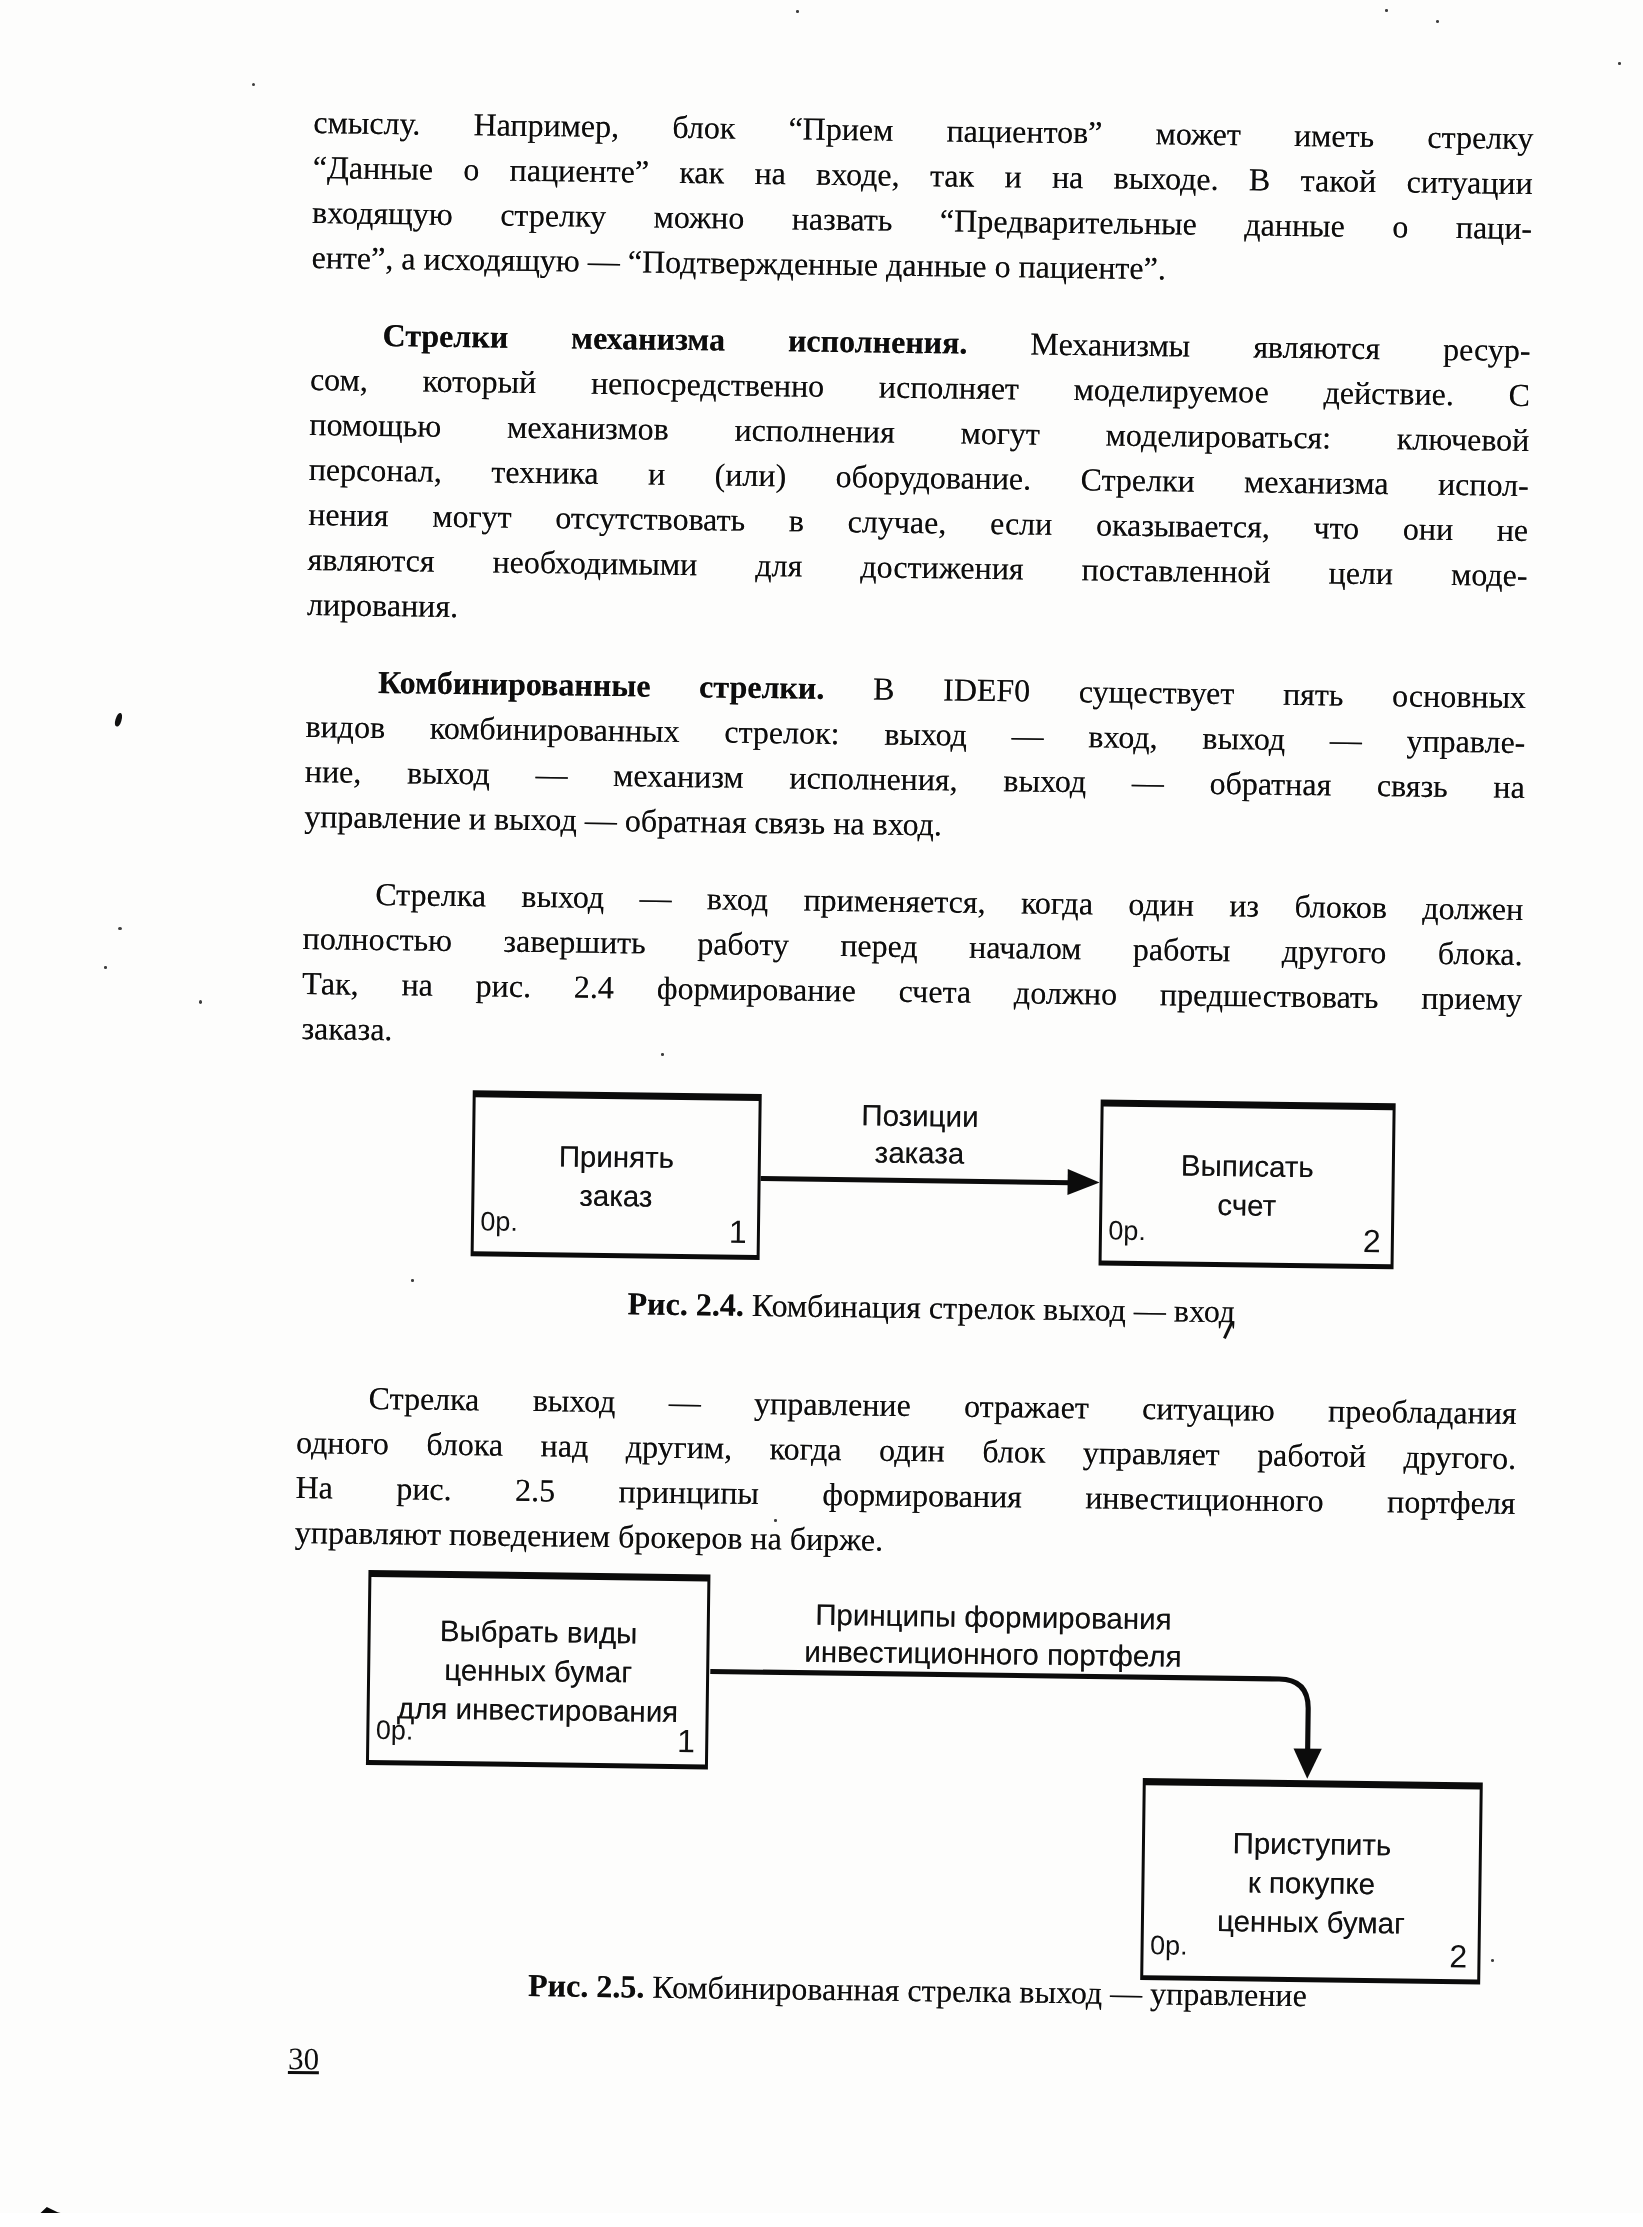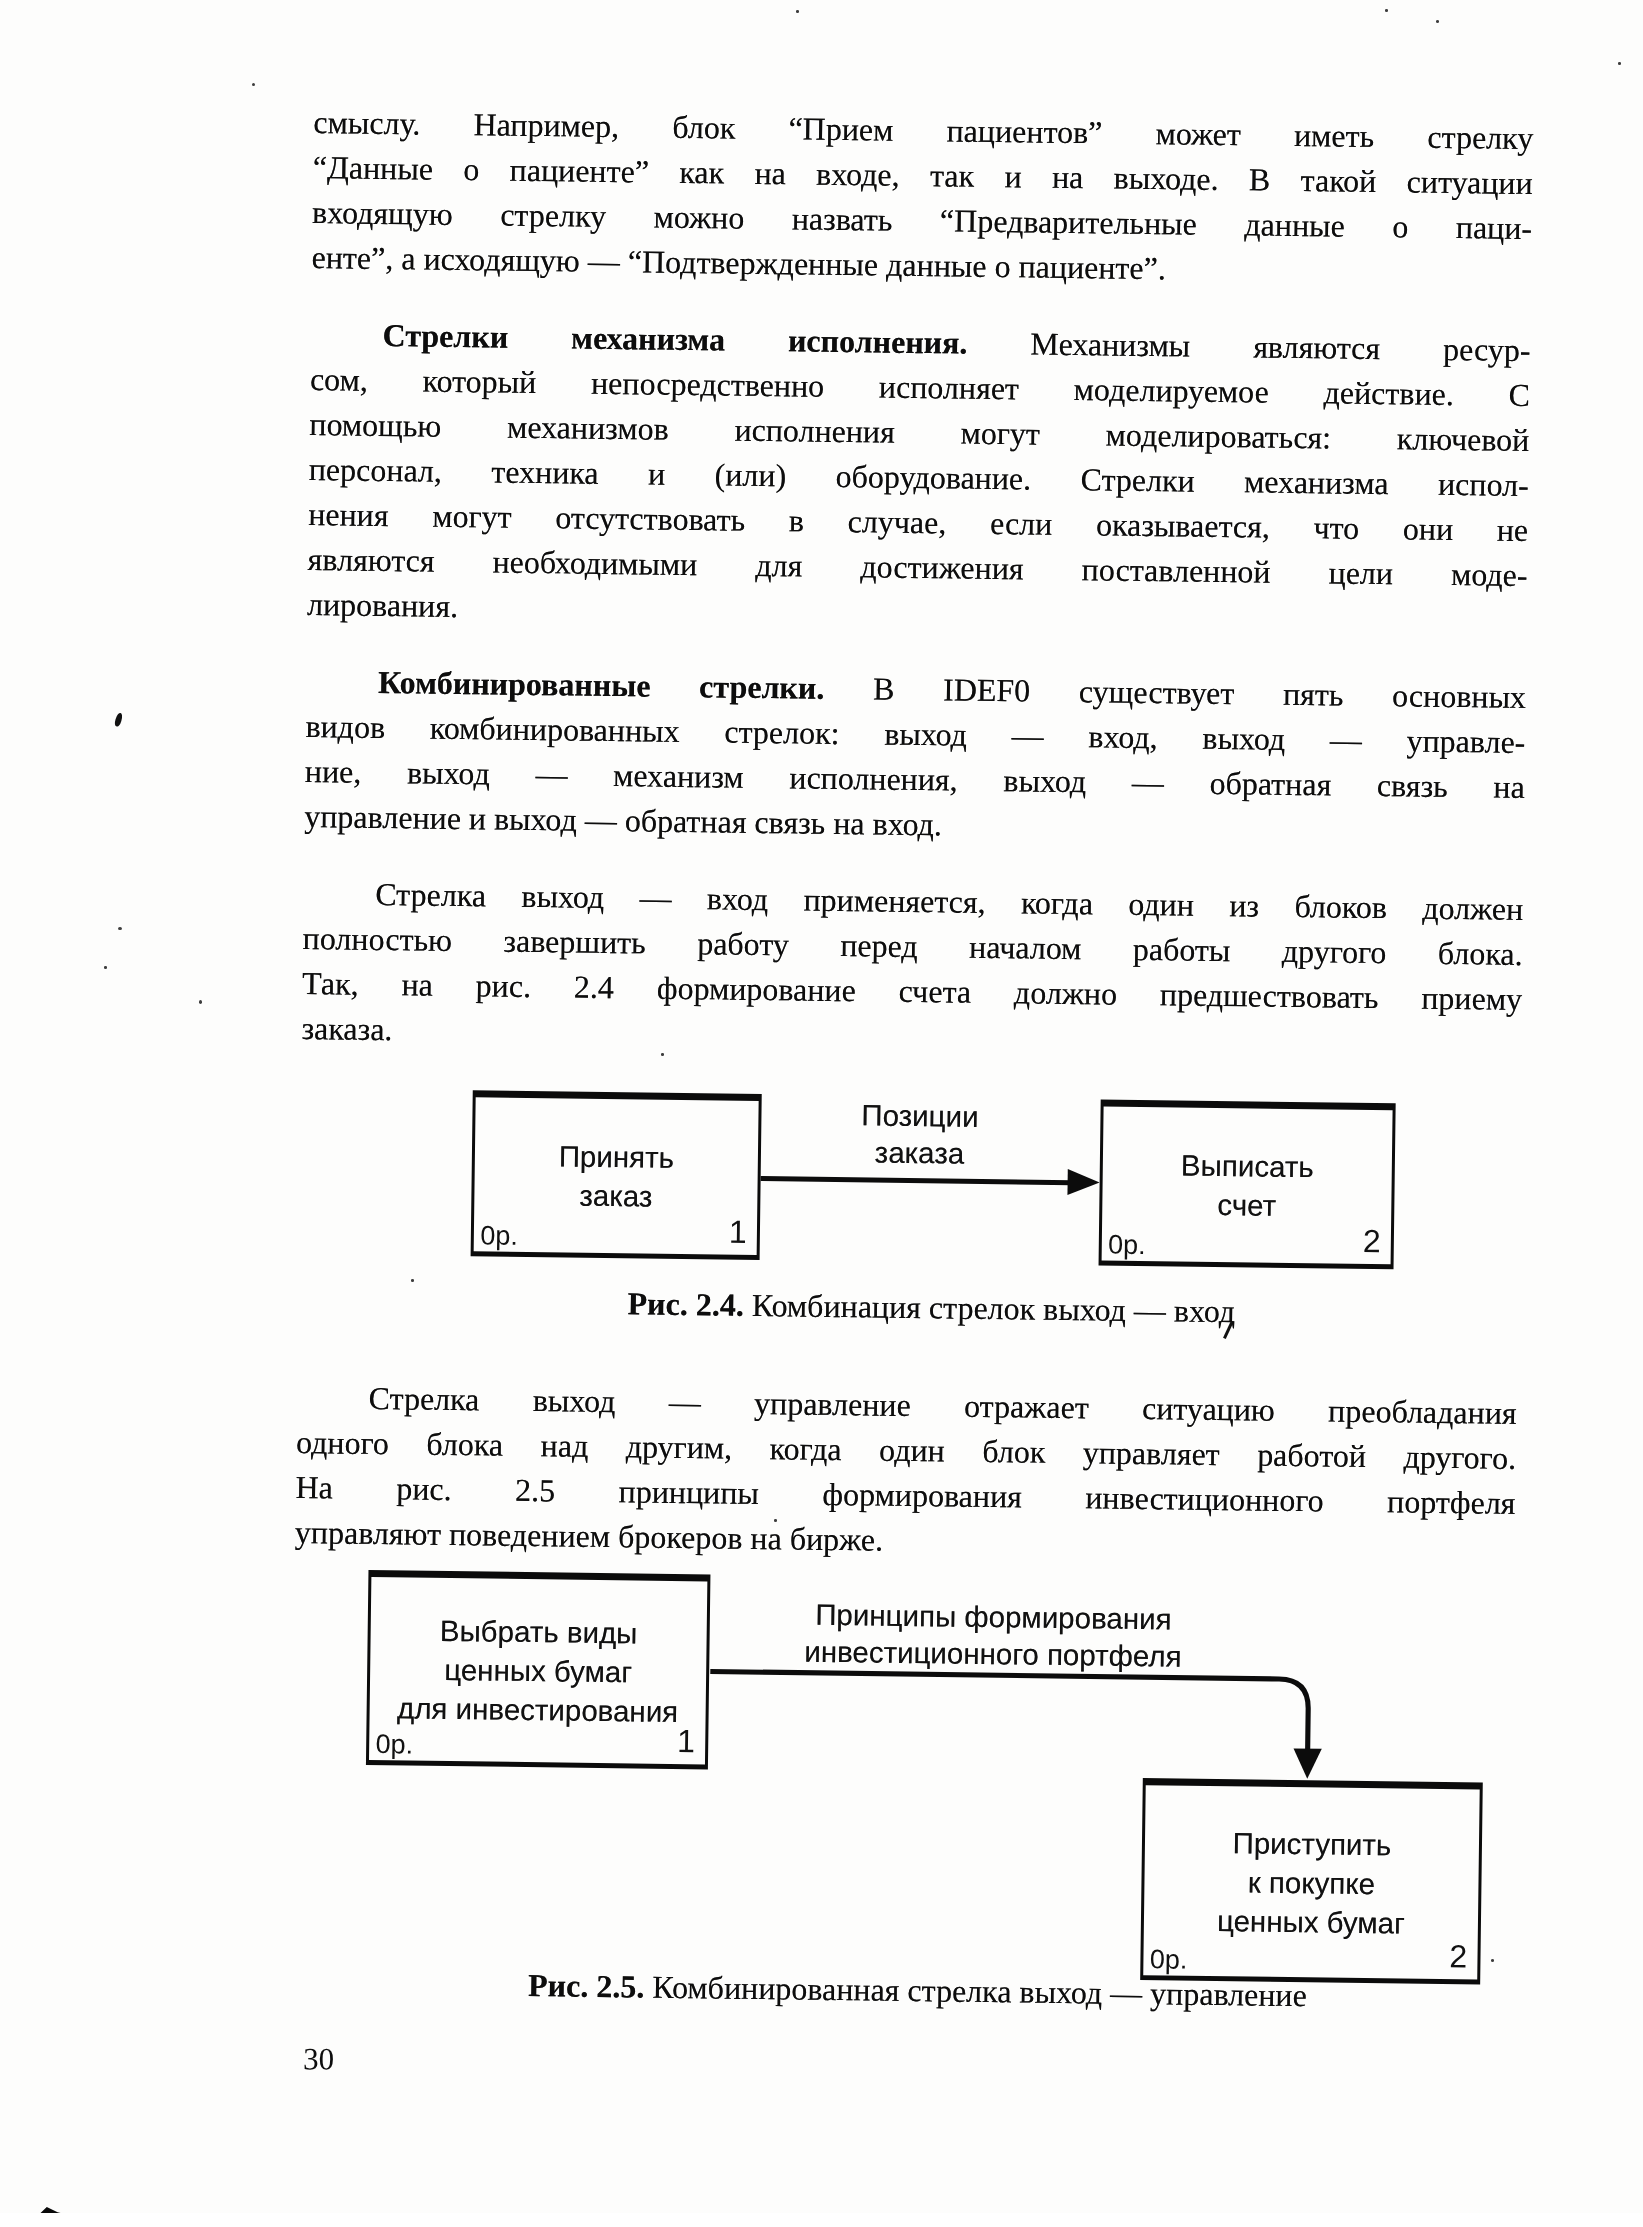--- a/index.html
+++ b/index.html
@@ -16,32 +16,32 @@
   .line.ind{text-indent:72px;}
   .lead{font-weight:bold;}
   .para5{position:absolute;left:315px;top:1371px;width:1220px;
          font-size:32px;line-height:45px;text-shadow:0 0 0.6px rgba(10,10,10,.65);}
   
   .box{position:absolute;box-sizing:border-box;border:3.9px solid #0b0b0b;
        border-top-width:7px;border-bottom-width:5.8px;background:#fdfdfc;
        font-family:"Liberation Sans",sans-serif;display:flex;align-items:center;justify-content:center;}
   .box-title{text-align:center;font-size:29.5px;line-height:39px;color:#111;
              text-shadow:0 0 0.6px rgba(10,10,10,.6);}
-  .box-cost{position:absolute;left:6.4px;bottom:0;font-size:27px;color:#111;text-align:center;}
+  .box-cost{position:absolute;left:6.4px;bottom:14px;font-size:27px;color:#111;text-align:center;}
   .box-num{position:absolute;right:10.3px;bottom:3.9px;font-size:32px;color:#111;}
   .hline{position:absolute;background:#0c0c0c;}
   .ahead-right{position:absolute;width:0;height:0;border-top:13.5px solid transparent;
                border-bottom:13.5px solid transparent;border-left:32px solid #0c0c0c;}
   .arrow-label{position:absolute;text-align:center;font-family:"Liberation Sans",sans-serif;
                font-size:29.5px;line-height:37px;color:#111;text-shadow:0 0 0.6px rgba(10,10,10,.6);}
   .caption{position:absolute;text-align:center;font-size:32px;color:#0d0d0d;
            text-shadow:0 0 0.6px rgba(10,10,10,.6);}
   .caption b{font-weight:bold;}
   .overlay{position:absolute;left:0;top:0;}
-  .pagenum{position:absolute;left:330px;top:2037px;font-size:31px;}
+  .pagenum{position:absolute;left:315px;top:2037px;font-size:31px;text-decoration:underline;}
   
   .speck{position:absolute;background:#1b1b1b;border-radius:50%;opacity:.85;}
   .smudge{position:absolute;left:36px;top:2206px;width:108px;height:20.5px;background:#090909;
           clip-path:polygon(2% 45%,10% 5%,20% 30%,33% 50%,52% 58%,72% 66%,100% 76%,100% 100%,6% 100%,0 70%);
           filter:blur(0.4px);}
   .smudge-tail{position:absolute;top:2220px;height:3.2px;background:#161616;opacity:.8;border-radius:1.9px;}
   .apostrophe{position:absolute;left:125px;top:711px;width:5.8px;height:14px;background:#111;
               border-radius:60% 60% 50% 50%;transform:rotate(16deg);}
   .tickmark{position:absolute;left:1244px;top:1305px;width:2.6px;height:18px;background:#111;
             transform:rotate(24deg);}

